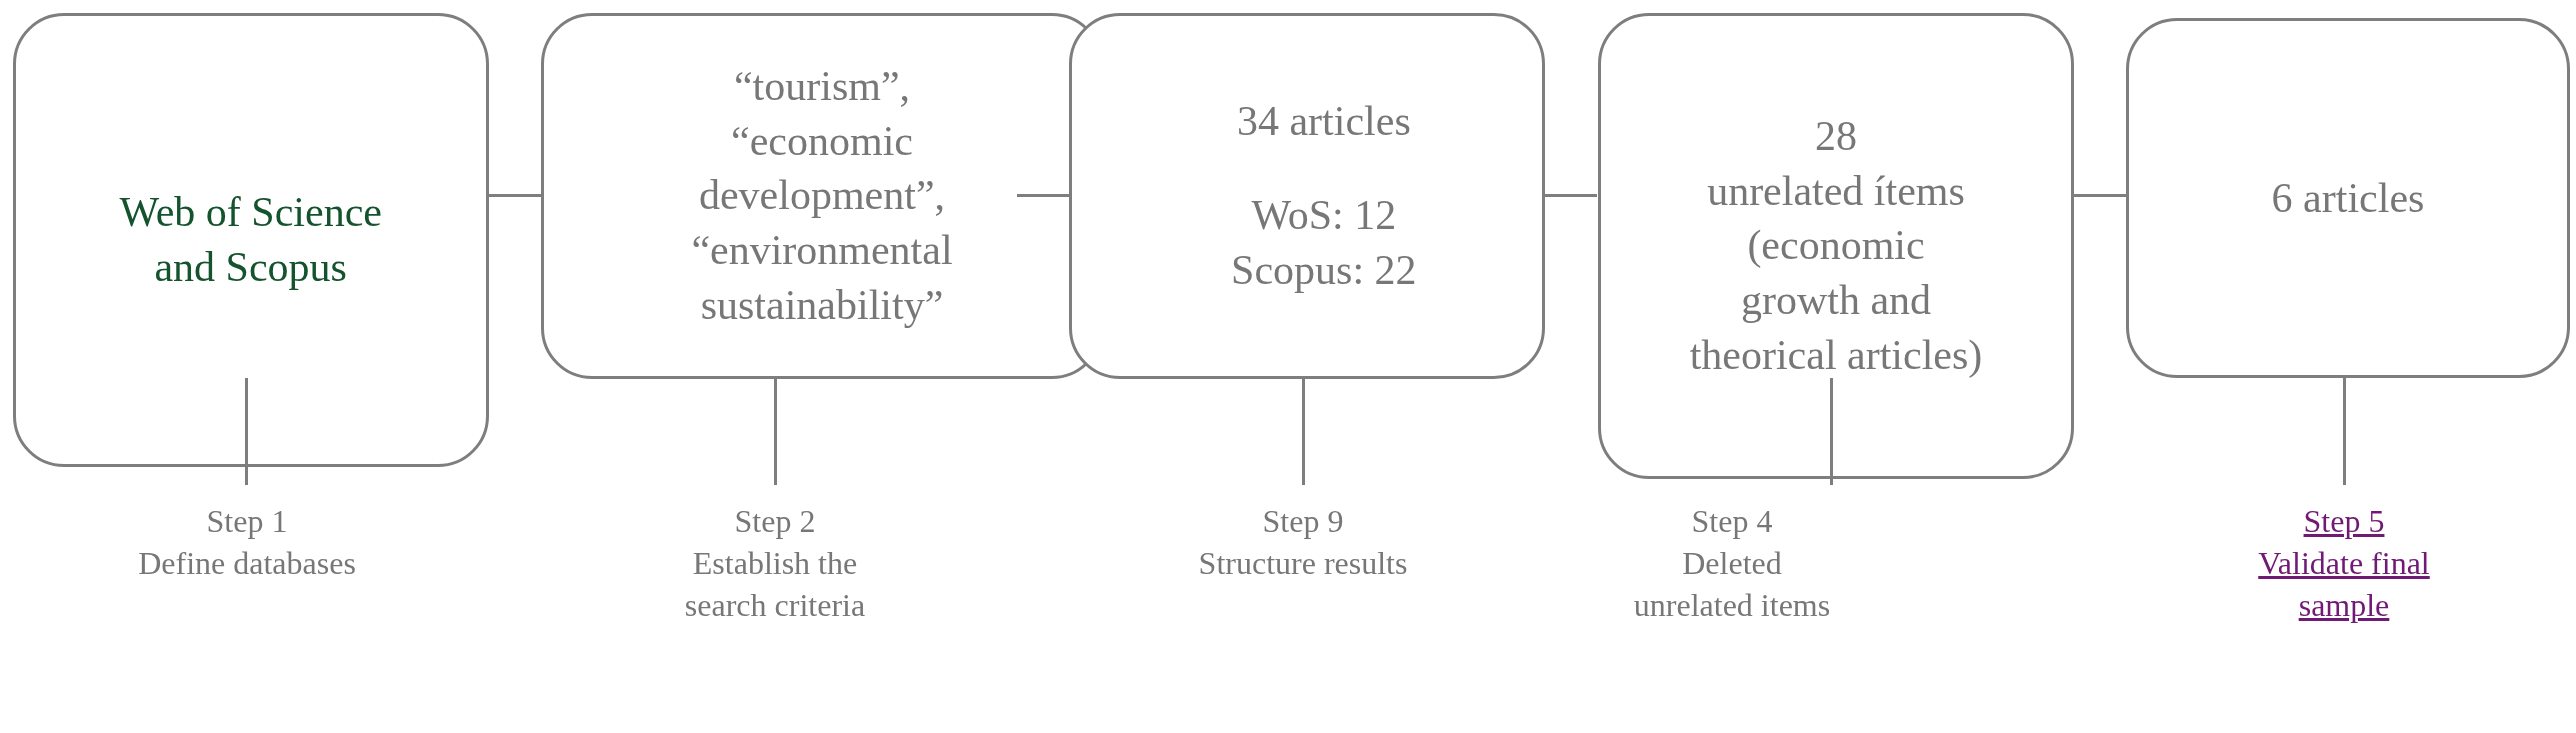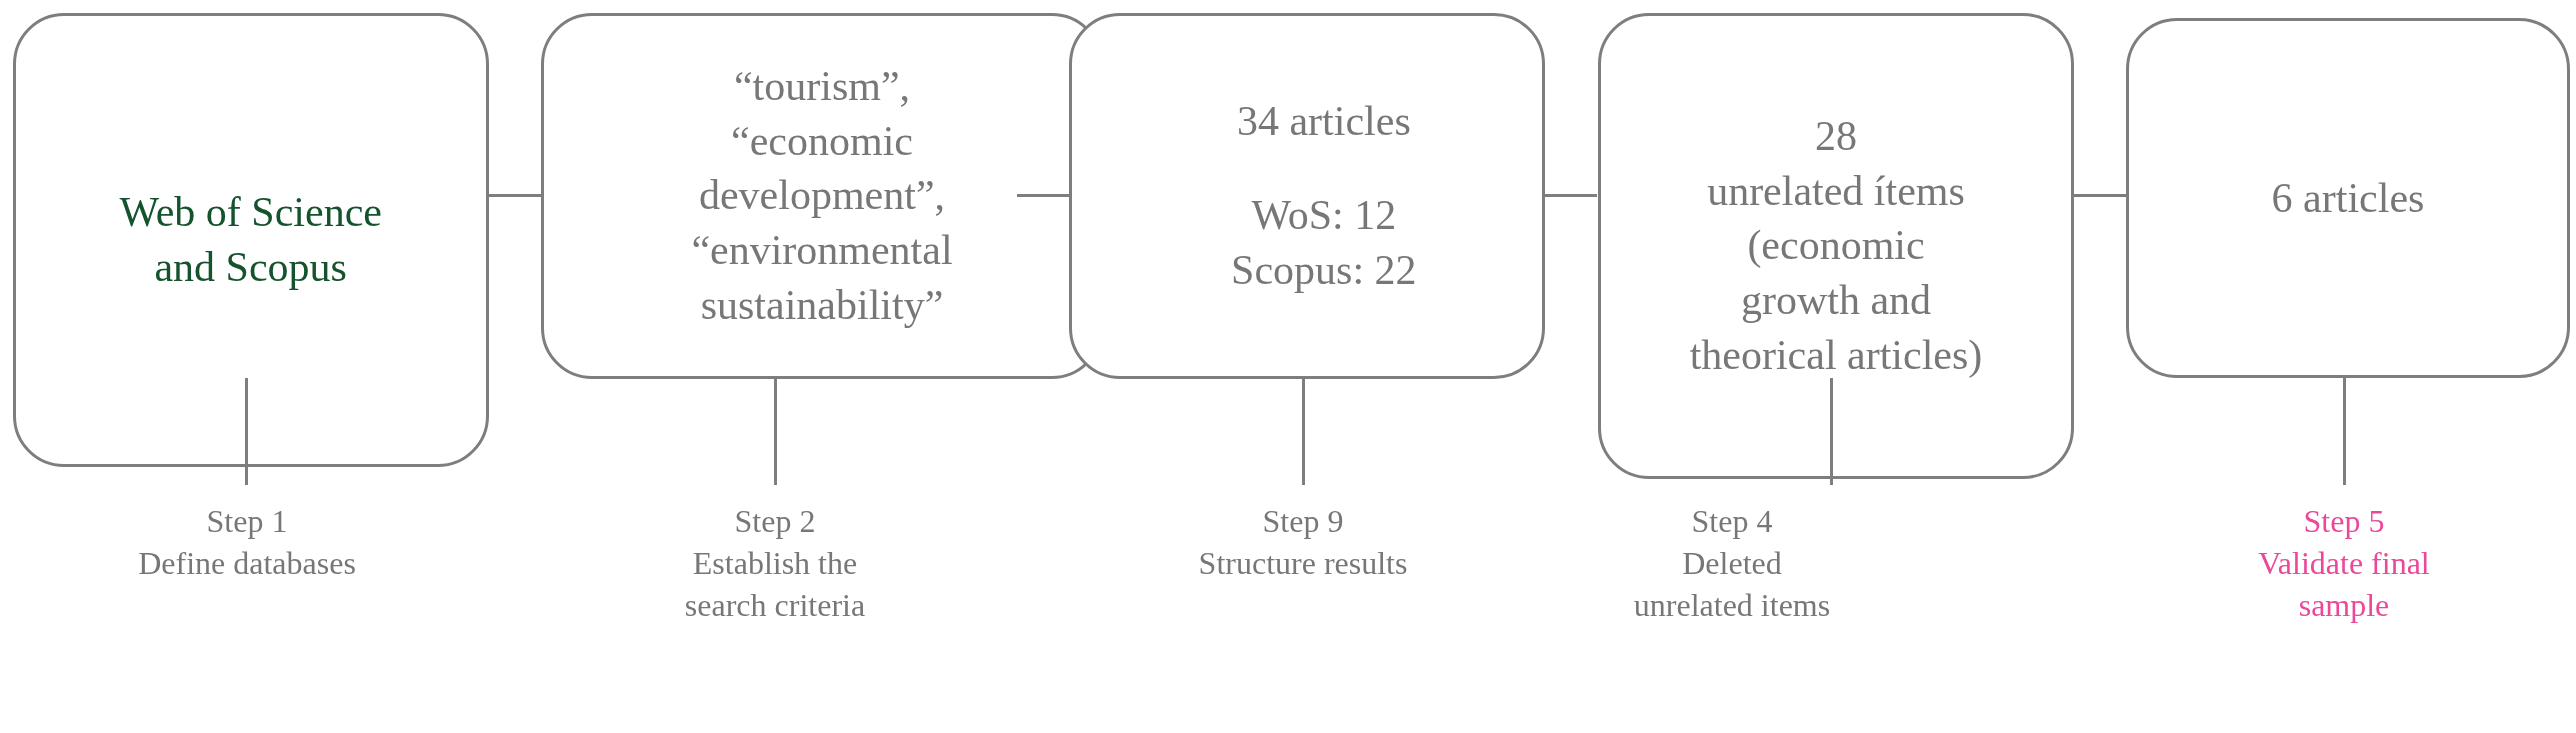--- a/index.html
+++ b/index.html
@@ -149,21 +149,21 @@
       </div>
       <div class="step-label" style="left: 1303px; top: 0px; color: rgb(119, 119, 119);">
         <span class="ln">Step 9</span>
         <span class="ln">Structure results</span>
       </div>
       <div class="step-label" style="left: 1732px; top: 0px; color: rgb(119, 119, 119);">
         <span class="ln">Step 4</span>
         <span class="ln">Deleted</span>
         <span class="ln">unrelated items</span>
       </div>
-      <div class="step-label" style="left: 2344px; top: 0px; color: #ec4899;">
+      <div class="step-label" style="left: 2344px; top: 0px; color: #701a75; text-decoration: underline;">
         <span class="ln">Step 5</span>
         <span class="ln">Validate final</span>
         <span class="ln">sample</span>
       </div>
     </div>
 
 <div class="stem" style="left: 245px; top: 378px; height: 107px; background: rgb(126, 126, 126);"></div>
     <div class="stem" style="left: 774px; top: 378px; height: 107px; background: rgb(126, 126, 126);"></div>
     <div class="stem" style="left: 1302px; top: 378px; height: 107px; background: rgb(126, 126, 126);"></div>
     <div class="stem" style="left: 1830px; top: 378px; height: 107px; background: rgb(126, 126, 126);"></div>

